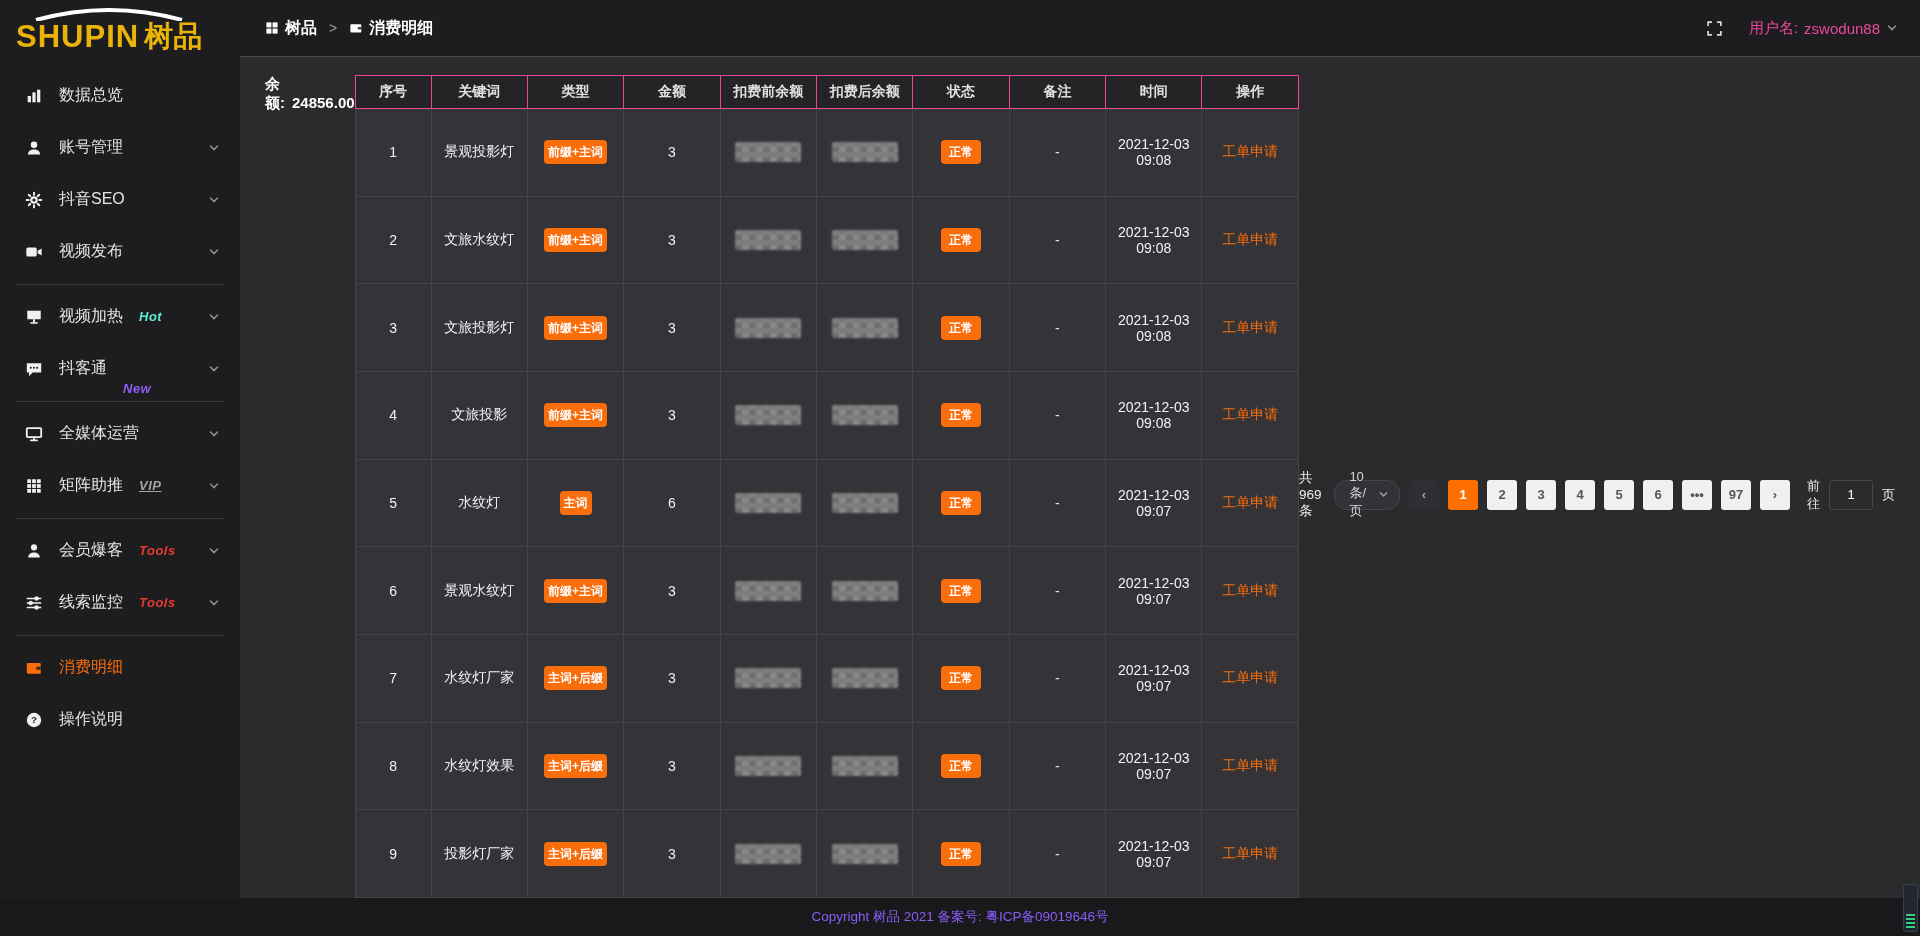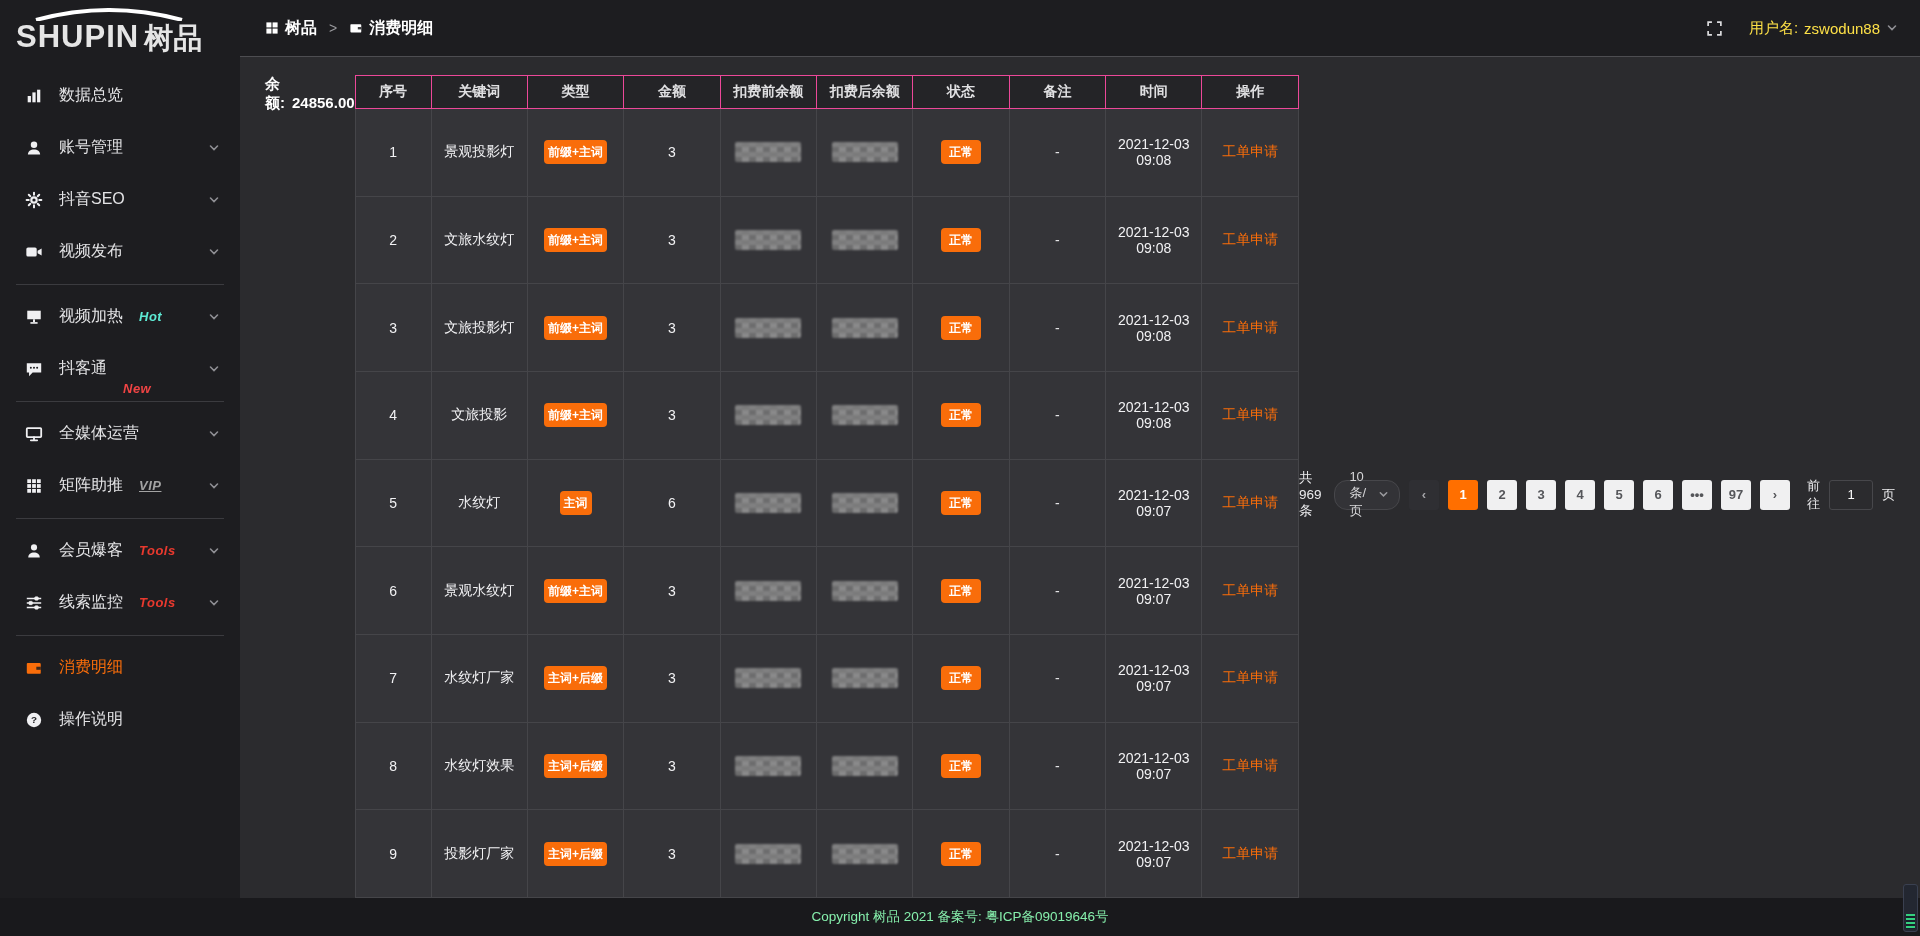--- a/index.html
+++ b/index.html
@@ -5,41 +5,41 @@
   *{margin:0;padding:0;box-sizing:border-box}
   html,body{width:1920px;height:936px}
   body{font-family:"Liberation Sans","DejaVu Sans",sans-serif;background:#2b2b2e;color:#eee;overflow:hidden;position:relative}
   .app{display:flex;flex-direction:column;height:936px}
   .main{display:flex;flex:1;min-height:0}
 
   
   .sidebar{width:240px;background:#1d1d20;flex-shrink:0;display:flex;flex-direction:column}
   .logo{padding:8px 0 2px 16px;cursor:pointer}
   .logo-arc{display:block;margin-left:14px}
-  .logo-row{display:flex;align-items:flex-end;color:#e5e5e5;line-height:1.05}
+  .logo-row{display:flex;align-items:flex-start;color:#eab308;line-height:1.05}
   .logo-en{font-size:31px;font-weight:800;letter-spacing:1px}
   .logo-zh{font-size:29px;font-weight:800;margin-left:5px}
   .side-nav{margin-top:14px}
   .side-item{height:52px;display:flex;align-items:center;padding:0 20px 0 24px;color:#e4e4e6;font-size:16px;cursor:pointer}
   .side-item .ic{width:20px;height:20px;margin-right:15px;display:flex;align-items:center;justify-content:center;color:#f0f0f2}
   .side-item.active{color:#f96d0a}
   .side-item.active .ic{color:#f96d0a}
   .side-badge{font-style:italic;font-weight:700;font-size:13px;margin-left:16px;letter-spacing:.5px}
   .chev{margin-left:auto;color:#8e8e93;display:flex}
   .side-divider{border-top:1px solid #3b3b3f;margin:6px 16px}
 
   
   .right-col{flex:1;display:flex;flex-direction:column;min-width:0}
   .topbar{height:57px;background:#1d1d20;border-bottom:1px solid #4d4d51;display:flex;align-items:center;padding:0 22px 0 25px;flex-shrink:0}
   .breadcrumb{display:flex;align-items:center;gap:12px;font-size:16px;font-weight:700;color:#fff}
   .crumb{display:flex;align-items:center;gap:6px;cursor:pointer}
   .bc-ic{display:flex;color:#fff}
   .bc-ic svg{width:14px;height:14px}
   .crumb-sep{color:#9a9a9e;font-weight:400;font-size:14px}
-  .topbar-right{margin-left:auto;display:flex;align-items:center;gap:26px;color:#fde047;font-size:15px}
+  .topbar-right{margin-left:auto;display:flex;align-items:center;gap:26px;color:#ec4899;font-size:15px}
   .fullscreen{display:flex;color:#dcdcde;cursor:pointer}
   .user-chip{display:flex;align-items:center;gap:6px;cursor:pointer}
 
   
   .content{flex:1;padding:18px 25px 0;display:flex;min-height:0}
   .balance{font-size:15px;font-weight:700;color:#fff;margin-bottom:16px}
   .balance-value{margin-left:7px}
 
   table{width:100%;border-collapse:collapse;table-layout:fixed;font-size:14px;border:1px solid #47474b}
   thead th{background:#242427;height:33px;font-weight:700;color:#e0e0e2;border:1px solid #ec4899;text-align:center}
@@ -55,21 +55,21 @@
   .pg-total{margin-right:4px;font-size:13.5px}
   .pg-select{background:#333337;border:1px solid #47474b;border-radius:13px;height:30px;display:flex;align-items:center;gap:12px;padding:0 10px 0 14px;color:#d6d6d8;cursor:pointer}
   .pg-select .chev{margin:0;color:#9a9a9e}
   .pg-btn{min-width:30px;height:30px;border-radius:3px;background:#f0f0f1;color:#55565a;display:flex;align-items:center;justify-content:center;font-weight:700;cursor:pointer;padding:0 5px;font-size:13px}
   .pg-btn.active{background:#ff6f00;color:#fff}
   .pg-btn.prev{background:#2f2f33;color:#a4a4a8}
   .pg-jump{display:flex;align-items:center;gap:9px;margin-left:8px}
   .pg-input{width:44px;height:30px;background:#2b2b2e;border:1px solid #47474b;border-radius:3px;color:#fff;text-align:center;font-size:13px;font-family:inherit}
 
   
-  .footer{height:38px;background:#19191c;display:flex;align-items:center;justify-content:center;color:#86efac;font-size:13.5px;flex-shrink:0}
+  .footer{height:38px;background:#19191c;display:flex;align-items:center;justify-content:center;color:#8b5cf6;font-size:13.5px;flex-shrink:0}
 
   .corner-widget{position:absolute;right:2px;bottom:4px;width:15px;height:48px;background:#232731;border:1px solid #3a4050;border-radius:3px;cursor:pointer}
   .corner-widget::after{content:"";position:absolute;left:2px;right:2px;bottom:2px;height:15px;background:repeating-linear-gradient(180deg,#35d07f 0 2px,#17202b 2px 4px)}
 </style>
 </head>
 <body>
 
 <div class="app">
   <div class="main">
 
@@ -160,21 +160,21 @@
               <svg width="18" height="18" viewBox="0 0 20 20" fill="currentColor">
                 <path d="M2 3.5h16v10.5H8.5L4.5 18v-4H2z"></path>
                 <g fill="#1d1d20">
                   <circle cx="6.5" cy="8.7" r="1.1"></circle>
                   <circle cx="10" cy="8.7" r="1.1"></circle>
                   <circle cx="13.5" cy="8.7" r="1.1"></circle>
                 </g>
               </svg>
             </span>
             <span class="side-label">抖客通</span>
-            <span class="side-badge" style="color: #ef4444; margin-top: 40px;">New</span>
+            <span class="side-badge" style="color: #8b5cf6; margin-top: 40px;">New</span>
             <span class="chev">
               <svg width="12" height="12" viewBox="0 0 12 12" fill="none" stroke="currentColor" stroke-width="1.6" stroke-linecap="round">
                 <path d="M2.5 4 6 7.5 9.5 4"></path>
               </svg>
             </span>
           </div>
           <div class="side-divider"></div>
           <div class="side-item">
             <span class="ic">
               <svg width="18" height="18" viewBox="0 0 20 20" fill="none" stroke="currentColor" stroke-width="2">

